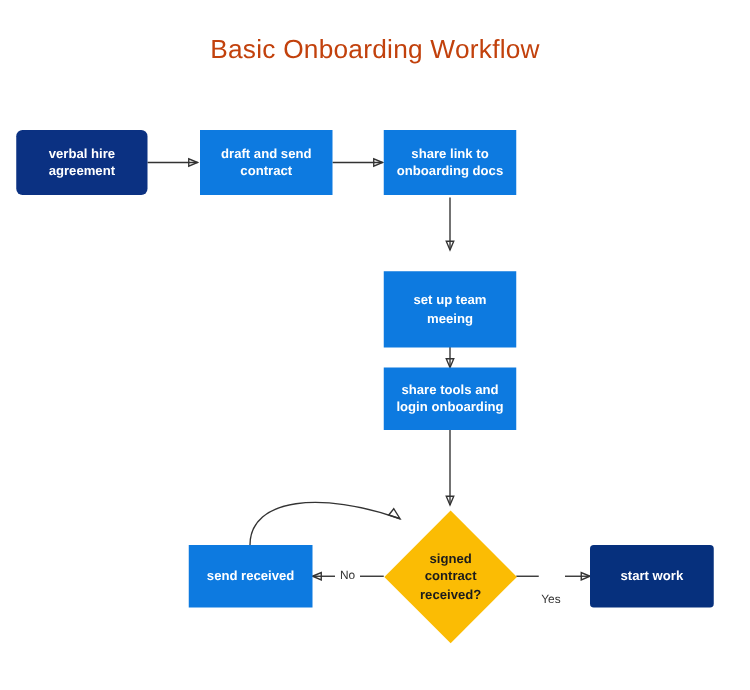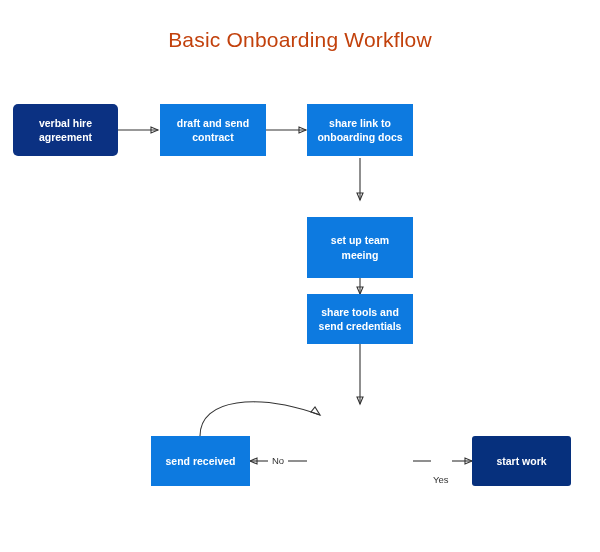--- a/index.html
+++ b/index.html
@@ -144,23 +144,27 @@
 
   <div class="node rect-blue" style="left:307px; top:104px; width:106px; height:52px;">
     <span>share link to onboarding docs</span>
   </div>
 
   <div class="node rect-blue" style="left:307px; top:217px; width:106px; height:61px;">
     <span>set up team meeing</span>
   </div>
 
   <div class="node rect-blue" style="left:307px; top:294px; width:106px; height:50px;">
-    <span>share tools and send credentials</span>
+    <span>share tools and login onboarding</span>
   </div>
 
+  <div class="diamond-wrap" style="left:323px; top:424px; width:75px; height:75px;">
+    <div class="diamond-shape"></div>
+    <div class="diamond-label">signed contract received?</div>
+  </div>
 
   <div class="node rect-blue" style="left:151px; top:436px; width:99px; height:50px;">
     <span>send received</span>
   </div>
 
   <div class="node start-work" style="left:472px; top:436px; width:99px; height:50px;justify-content:center;">
     <span>start work</span>
   </div>
 
   <div class="edge-label" style="left:272px; top:455px;">No</div>

